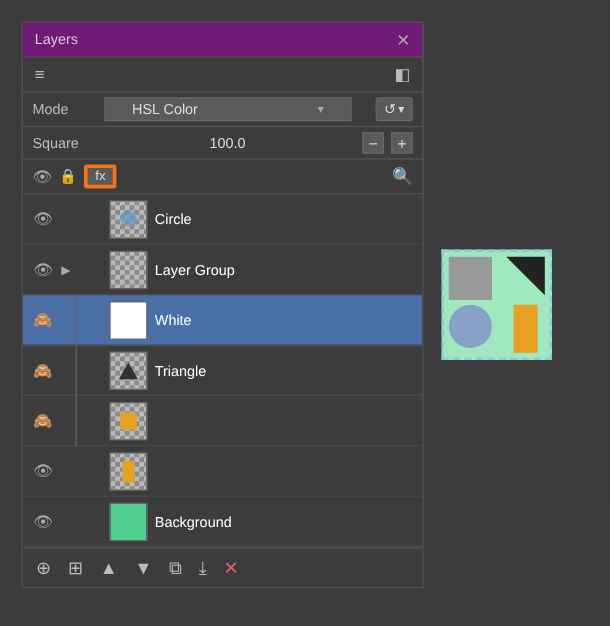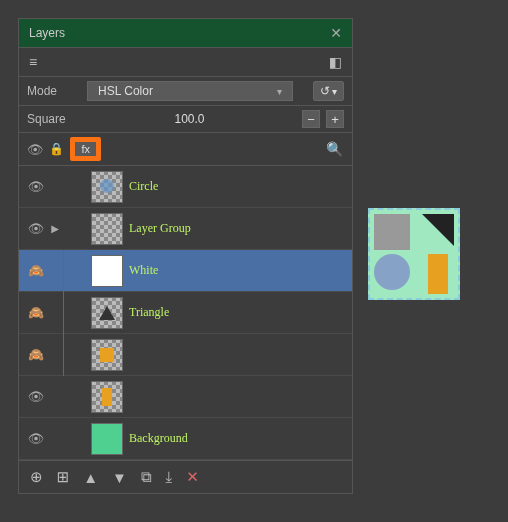--- a/index.html
+++ b/index.html
@@ -16,21 +16,21 @@
     }
     .panel {
       width: 335px;
       background: #3c3c3c;
       border: 1px solid #555;
       display: flex;
       flex-direction: column;
       margin: 10px;
     }
     .panel-title-bar {
-      background: #14532d;
+      background: #701a75;
       display: flex;
       align-items: center;
       justify-content: space-between;
       padding: 6px 10px;
       border-bottom: 1px solid #555;
     }
     .title-close {
       color: #aaa;
       cursor: pointer;
       font-size: 14px;
@@ -116,21 +116,21 @@
       padding: 4px 8px;
       border-bottom: 1px solid #555;
       gap: 6px;
     }
     .filter-icon {
       color: #aaa;
       font-size: 13px;
     }
     .fx-btn {
       background: #5a5a5a;
-      border: 5px solid #f97316;
+      border: 3px solid #f97316;
       color: #ddd;
       padding: 1px 6px;
       font-size: 11px;
       cursor: pointer;
       border-radius: 2px;
     }
     .search-icon {
       color: #aaa;
       font-size: 14px;
       margin-left: auto;
@@ -171,24 +171,23 @@
       height: 32px;
       flex-shrink: 0;
       margin: 0 6px;
       border: 1px solid #666;
       overflow: hidden;
       display: flex;
       align-items: center;
       justify-content: center;
     }
     .layer-name {
-      color: #bef264;
+      color: #ffffff;
       font-size: 12px;
       flex: 1;
-      font-family: Liberation Serif, serif;
     }
     
     .thumb-checker {
       width: 32px;
       height: 32px;
       background-image: linear-gradient(45deg, #888 25%, transparent 25%),
                         linear-gradient(-45deg, #888 25%, transparent 25%),
                         linear-gradient(45deg, transparent 75%, #888 75%),
                         linear-gradient(-45deg, transparent 75%, #888 75%);
       background-size: 8px 8px;
@@ -325,21 +324,21 @@
     </div>
 
     <div class="toolbar-row">
       <button class="icon-btn">≡</button>
       <div class="spacer"></div>
       <button class="icon-btn">◧</button>
     </div>
 
     <div class="mode-row">
       <span class="mode-label">Mode</span>
-      <div style="flex:1; display:flex; align-items:center; background:#5a5a5a; border:1px solid #666; padding:2px 10px; cursor:pointer;">
+      <div style="flex:1; display:flex; align-items:center; background:#5a5a5a; border:1px solid #666; padding:2px 22px; cursor:pointer;">
         <span style="flex:1; color:#ddd; font-size:12px;">HSL Color</span>
         <span class="mode-arrow">▾</span>
       </div>
       <button class="reset-btn" style="display:flex; align-items:center; gap:2px;">
         <span style="font-size:12px;">↺</span>
         <span style="font-size:10px;">▾</span>
       </button>
     </div>
 
     <div class="opacity-row">

